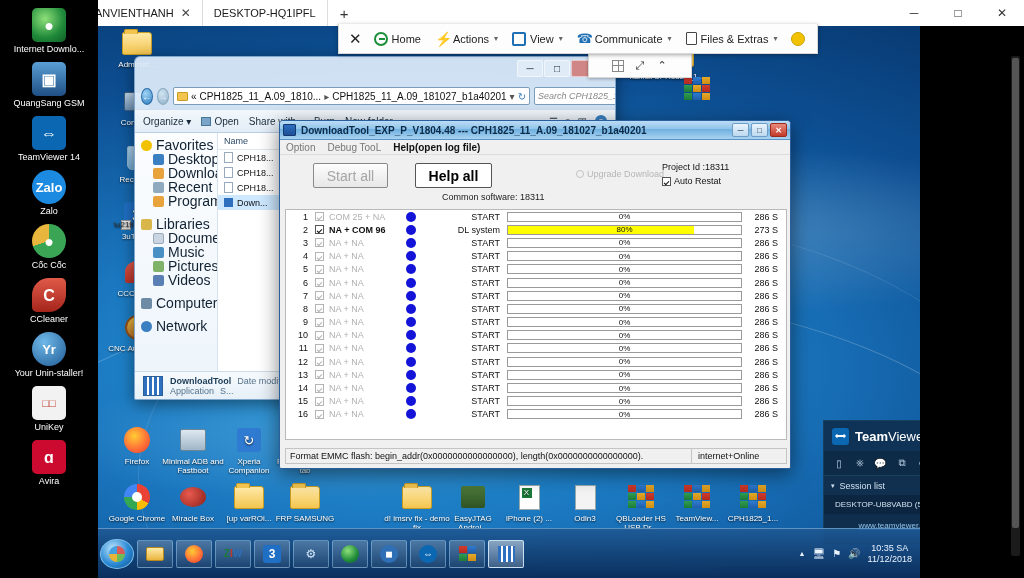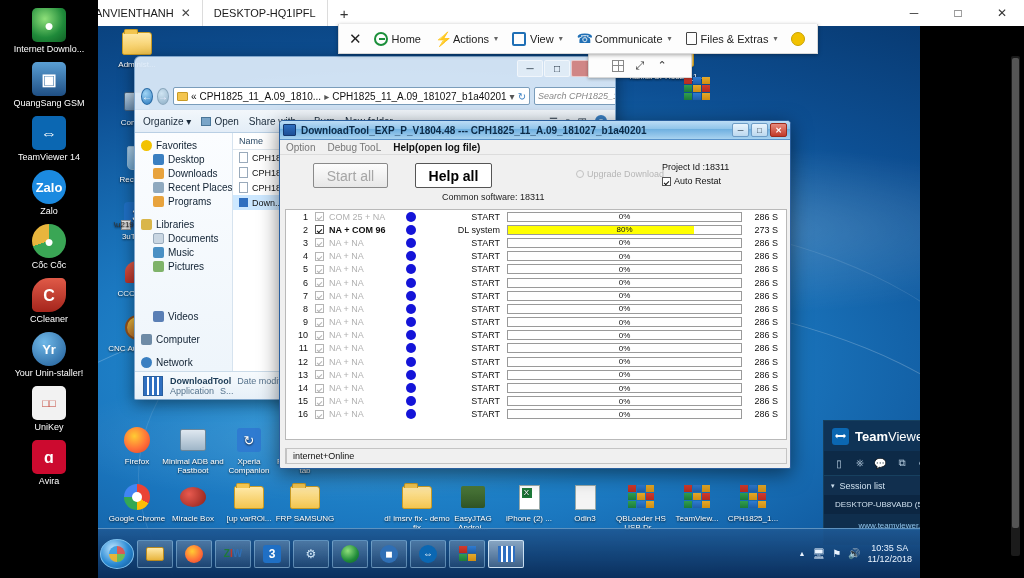--- a/index.html
+++ b/index.html
@@ -192,22 +192,22 @@
     justify-content:space-between;
   }
   #exp-toolbar{
     height:24px; display:flex; align-items:center; gap:10px; padding:0 8px;
     background: linear-gradient(#f2f7fb,#e3edf7);
     border-top:1px solid #cfdff0; border-bottom:1px solid #b9cfe4;
     font-size:10px; color:#1a2a3a;
   }
   #exp-body{ display:flex; height:calc(100% - 76px - 28px); background:#fff; }
   #exp-side{
-    width:98px; background:linear-gradient(#fbfdff,#eef5fb);
-    border-right:1px solid #d6e3ef; padding:5px 0 0 6px; font-size:10px; color:#123;
+    width:83px; background:linear-gradient(#fbfdff,#eef5fb);
+    border-right:1px solid #d6e3ef; padding:5px 0 0 6px; font-size:14px; color:#123;
     overflow:hidden;
   }
   .side-item{display:flex;align-items:center;gap:4px;height:14px;white-space:nowrap;}
   .side-item.hdr{font-weight:normal;}
   .side-ic{width:11px;height:11px;flex:none;border-radius:2px;}
   #exp-main{flex:1;position:relative;background:#fff;overflow:hidden;}
   #exp-cols{
     display:flex;height:17px;border-bottom:1px solid #dfe7ee;font-size:9px;color:#2b4a66;
     align-items:center;background:#fff;
   }
@@ -645,21 +645,21 @@
               <span>Documents</span>
             </div>
           <div class="side-item" style="padding-left:12px;">
               <span class="side-ic" style="background:#4a90c4;"></span>
               <span>Music</span>
             </div>
           <div class="side-item" style="padding-left:12px;">
               <span class="side-ic" style="background:#7fb36a;"></span>
               <span>Pictures</span>
             </div>
-          <div class="side-item" style="padding-left:12px;margin-top:36px;">
+          <div class="side-item" style="padding-left:12px;">
               <span class="side-ic" style="background:#5a7fb5;"></span>
               <span>Videos</span>
             </div>
           <div style="height:9px;"></div>
           <div class="side-item hdr">
               <span class="side-ic" style="background:#6e8ba6;"></span>
               <span>Computer</span>
             </div>
           <div style="height:9px;"></div>
           <div class="side-item hdr">
@@ -1022,20 +1022,21 @@
           <span class="st">START</span>
           <span class="bar">
               <span class="fill" style="width:0%"></span>
               <span class="pct">0%</span>
             </span>
           <span class="sec">286 S</span>
         </div>
       </div>
 
       <div id="dl-status">
+        <span class="msg">Format EMMC flash:  begin_addr(0x0000000000000000), length(0x0000000000000000).</span>
         <span class="net">internet+Online</span>
       </div>
     </div>
 
   </div>
 
   <div id="tv-toolbar">
     <span class="ic-close">✕</span>
     <span class="tbitem">
       <span class="tbi-ic ic-home"></span>

